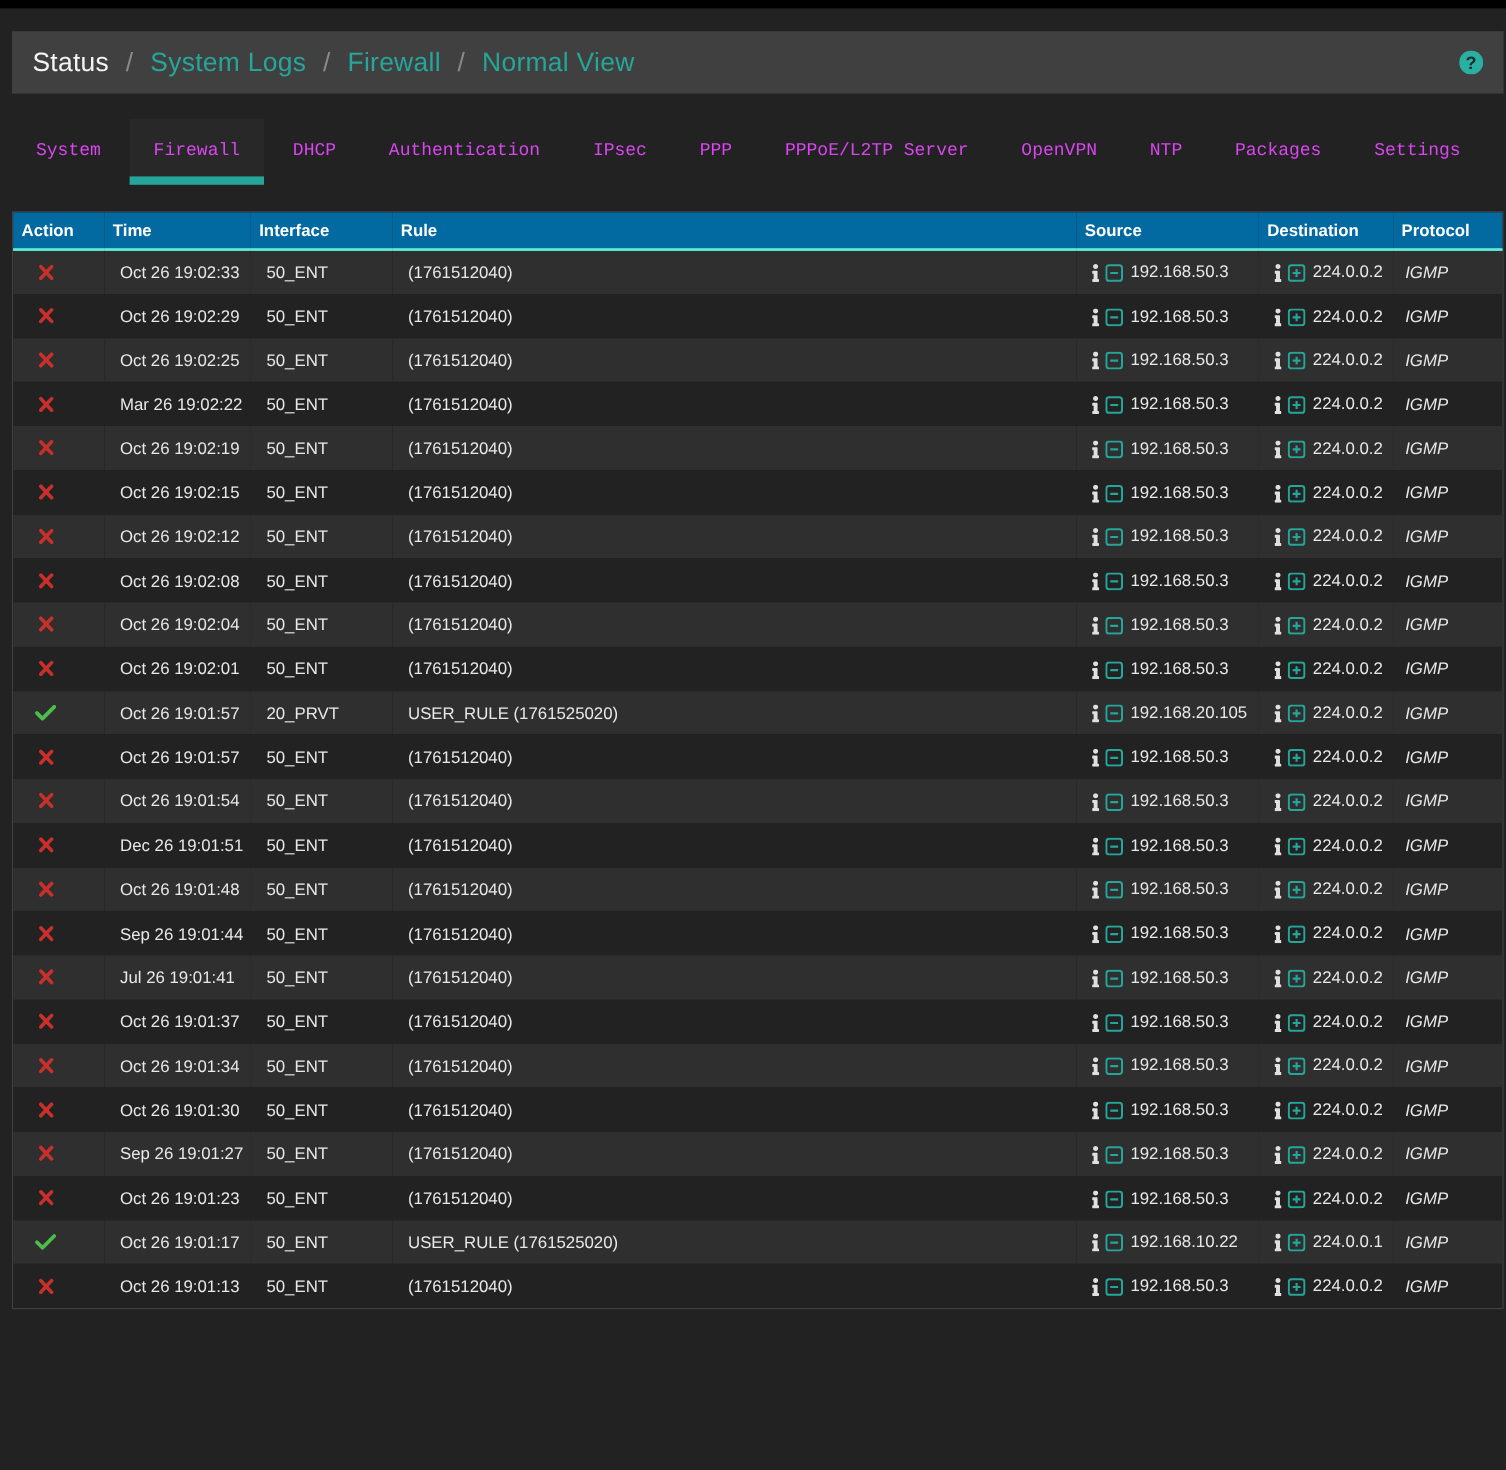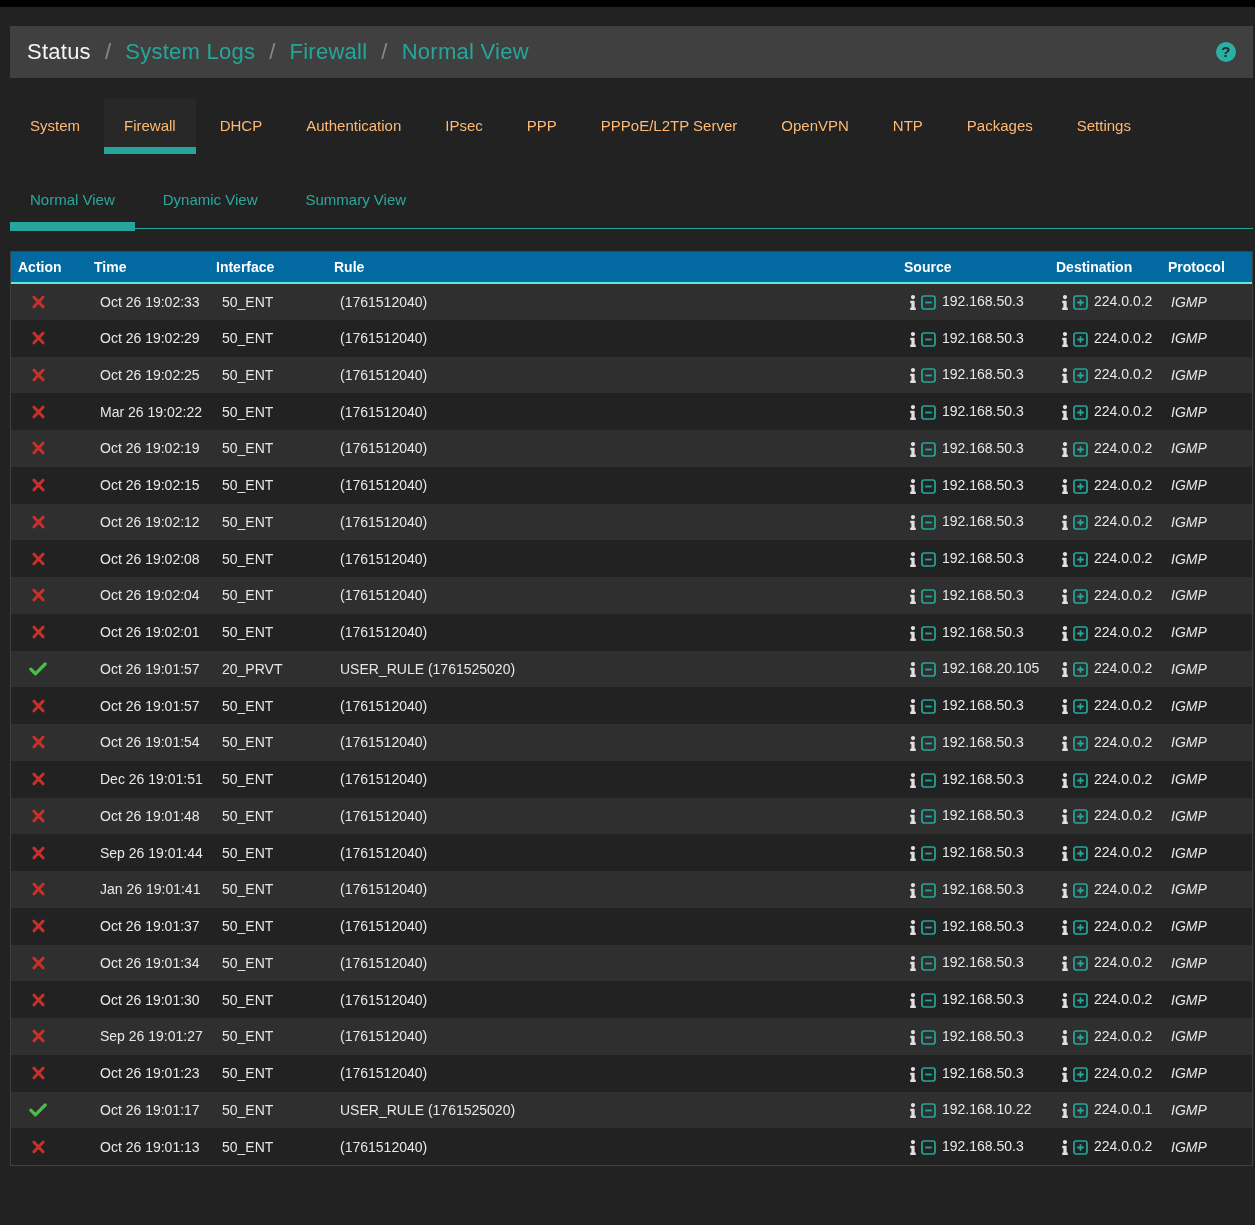--- a/index.html
+++ b/index.html
@@ -17,21 +17,21 @@
   margin-top:19px; height:52px; background:#404040;
   font-size:22px; line-height:52px; padding-left:17px; letter-spacing:0.25px;
   position:relative; color:#f5f5f5; white-space:nowrap;
 }
 .breadcrumb .sep { color:#8a8a8a; margin:0 14px; }
 .tlink { color:#26a69a; text-decoration:none; }
 .help { position:absolute; right:17px; top:16px; width:20px; height:20px; }
 
 
 .tabs1 { margin:21px 0 0 0; padding:0; list-style:none; font-size:15px; height:55px; white-space:nowrap; }
-.tabs1 li { display:inline-block; vertical-align:top; padding:17px 20px 11px 20px; margin-right:4px; color:#fdba74; line-height:20px; }
+.tabs1 li { display:inline-block; vertical-align:top; padding:17px 20px 11px 20px; margin-right:4px; color:#d946ef; line-height:20px;font-family:Liberation Mono, monospace; }
 .tabs1 li.active { background:#282828; border-bottom:7px solid #26a69a; }
 
 
 .tabs2 { margin:24px 0 0 0; padding:0; list-style:none; font-size:15px; border-bottom:1px solid #26a69a; height:51px; white-space:nowrap; }
 .tabs2 li { display:inline-block; vertical-align:top; position:relative; padding:12px 20px 18px 20px; margin-right:8px; color:#2da79c; line-height:20px; }
 .tabs2 li.active:after { content:""; position:absolute; left:0; right:0; bottom:-3px; height:9px; background:#26a69a; }
 
 
 .panel { margin-top:17px; border:1px solid #404040; background:#222; }
 .panel2 { margin-top:22px; }
@@ -61,23 +61,20 @@
 <div class="wrap">
   <div class="breadcrumb">Status<span class="sep">/</span><span class="tlink">System Logs</span><span class="sep">/</span><span class="tlink">Firewall</span><span class="sep">/</span><span class="tlink">Normal View</span>
     <svg class="help" viewBox="0 0 20 20">
         <circle cx="10" cy="10" r="10" fill="#29b0a3"></circle>
         <text x="10" y="15.2" font-size="15" font-weight="bold" font-family="Liberation Sans" fill="#1c2a27" text-anchor="middle">?</text>
       </svg>
   </div>
   <ul class="tabs1">
     <li>System</li><li class="active">Firewall</li><li>DHCP</li><li>Authentication</li><li>IPsec</li><li>PPP</li><li>PPPoE/L2TP Server</li><li>OpenVPN</li><li>NTP</li><li>Packages</li><li>Settings</li>
   </ul>
-  <ul class="tabs2">
-    <li class="active">Normal View</li><li>Dynamic View</li><li>Summary View</li>
-  </ul>
   <div class="panel panel2">
     <table class="log">
       <colgroup>
           <col style="width:76px">
           <col style="width:122px">
           <col style="width:118px">
           <col style="width:570px">
           <col style="width:152px">
           <col style="width:112px">
           <col style="width:91px">
@@ -461,21 +458,21 @@
                 <path d="M4.2 7.5 H10.8 M7.5 4.2 V10.8" stroke="#26a69a" stroke-width="1.8" fill="none"></path>
               </svg>224.0.0.2</td>
             <td class="proto">IGMP</td>
           </tr>
 <tr class="odd">
             <td class="act">
               <svg class="icx" width="13" height="14" viewBox="0 0 13 14">
                 <path d="M2 2.2 L11 11.8 M11 2.2 L2 11.8" stroke="#c9302c" stroke-width="3" stroke-linecap="round" fill="none"></path>
               </svg>
             </td>
-            <td>Jan 26 19:01:41</td>
+            <td>Jul 26 19:01:41</td>
             <td>50_ENT</td>
             <td>(1761512040)</td>
             <td><svg class="ico iinfo" width="6" height="15" viewBox="0 0 192 512">
                 <path fill="#e0e0e0" d="M20 424.229h20V279.771H20c-11.046 0-20-8.954-20-20V212c0-11.046 8.954-20 20-20h112c11.046 0 20 8.954 20 20v212.229h20c11.046 0 20 8.954 20 20V492c0 11.046-8.954 20-20 20H20c-11.046 0-20-8.954-20-20v-47.771c0-11.046 8.954-20 20-20zM96 0C56.235 0 24 32.235 24 72s32.235 72 72 72 72-32.235 72-72S135.764 0 96 0z"></path>
               </svg><svg class="ico isq" width="15" height="15" viewBox="0 0 15 15">
                 <rect x="1" y="1" width="13" height="13" rx="2.2" fill="none" stroke="#26a69a" stroke-width="1.7"></rect>
                 <path d="M4.2 7.5 H10.8" stroke="#26a69a" stroke-width="1.8" fill="none"></path>
               </svg>192.168.50.3</td>
             <td><svg class="ico iinfo" width="6" height="15" viewBox="0 0 192 512">
                 <path fill="#e0e0e0" d="M20 424.229h20V279.771H20c-11.046 0-20-8.954-20-20V212c0-11.046 8.954-20 20-20h112c11.046 0 20 8.954 20 20v212.229h20c11.046 0 20 8.954 20 20V492c0 11.046-8.954 20-20 20H20c-11.046 0-20-8.954-20-20v-47.771c0-11.046 8.954-20 20-20zM96 0C56.235 0 24 32.235 24 72s32.235 72 72 72 72-32.235 72-72S135.764 0 96 0z"></path>

